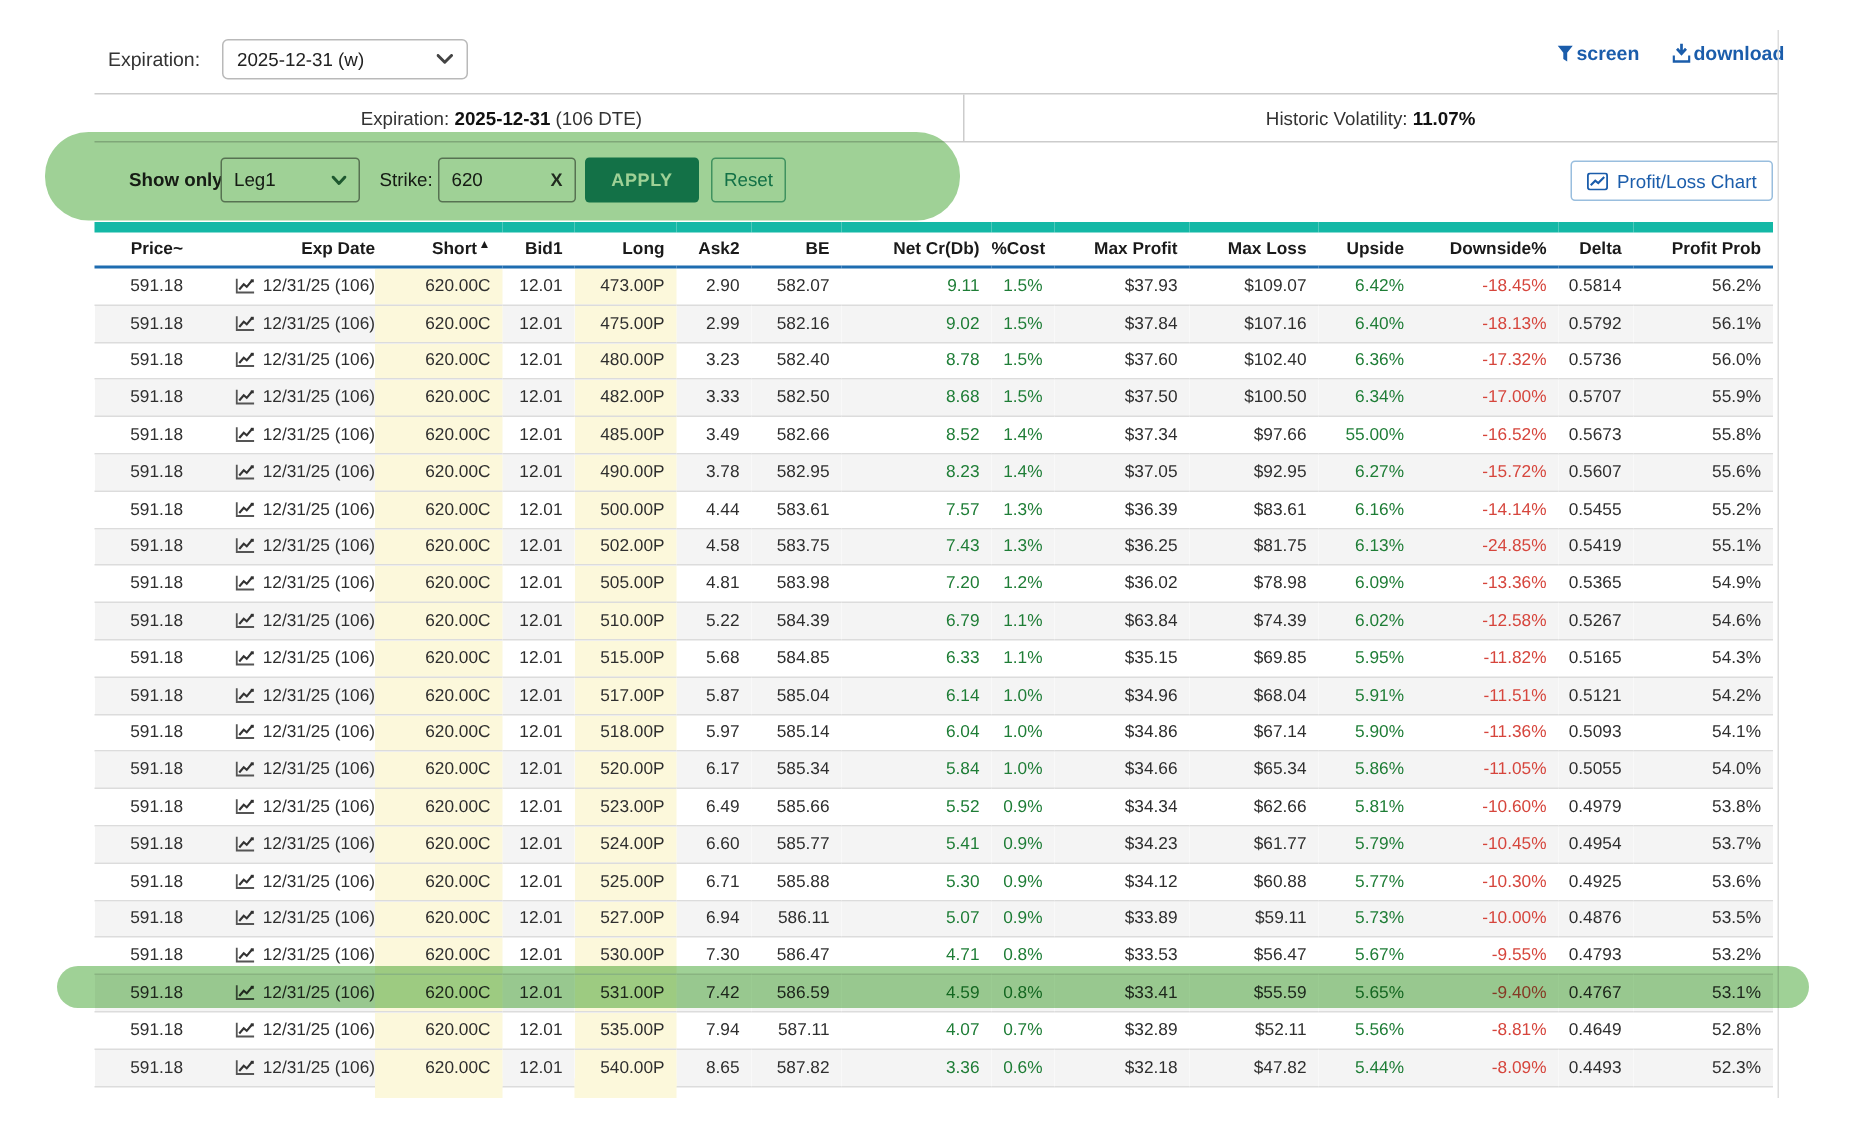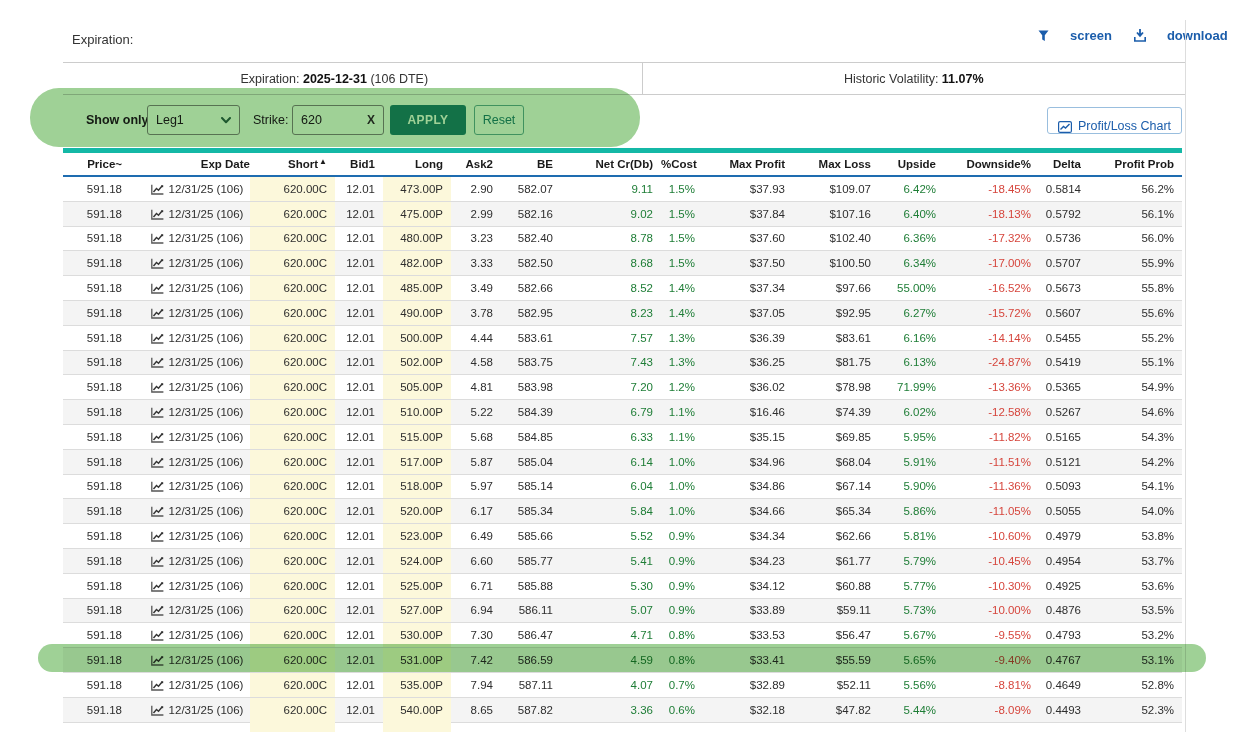--- a/index.html
+++ b/index.html
@@ -5,21 +5,21 @@
   html,body{margin:0;padding:0;background:#fff;}
   #page{position:relative;width:1242px;height:748px;background:#fff;
         font-family:"Liberation Sans",sans-serif;color:#2e2e2e;overflow:hidden;}
 
   
   .topbar-label{position:absolute;left:72px;top:32px;font-size:13px;color:#333;}
   .top-select{position:absolute;left:148px;top:26px;width:164px;height:27px;border:1px solid #b9b9b9;
       border-radius:4px;background:#fff;display:flex;align-items:center;justify-content:space-between;
       padding:0 9px;font-size:12.5px;color:#222;cursor:pointer;box-sizing:border-box;}
   .toplinks{position:absolute;top:28px;left:1038px;display:flex;gap:22px;}
-  .blue-link{display:flex;align-items:center;gap:21px;font-size:13px;font-weight:700;color:#1b5dab;cursor:pointer;text-decoration:none;}
+  .blue-link{display:flex;align-items:center;gap:2px;font-size:13px;font-weight:700;color:#1b5dab;cursor:pointer;text-decoration:none;}
 
   
   .infobar{position:absolute;left:63px;top:62px;width:1122px;height:33px;display:flex;
       border-top:1px solid #ccc;border-bottom:1px solid #ccc;box-sizing:border-box;}
   .infoseg{flex:1;display:flex;align-items:center;justify-content:center;font-size:12.5px;color:#333;white-space:pre;}
   .infoseg + .infoseg{border-left:1px solid #ccc;margin-left:36px;}
   .infoseg b{color:#111;text-align:right;}
 
   
   .filterrow{position:absolute;left:0;top:95px;width:1242px;height:53px;}
@@ -31,33 +31,33 @@
   .f-input{position:absolute;top:10px;height:30px;box-sizing:border-box;border:1px solid #8b8b8b;
       border-radius:3px;background:#fff;display:flex;align-items:center;justify-content:space-between;
       padding:0 8px;font-size:12.5px;color:#222;}
   .clear-x{font-weight:700;font-size:12px;color:#333;cursor:pointer;}
   .btn-apply{position:absolute;top:10px;left:390px;width:76px;height:30px;background:#1e8a78;color:#fff;
       border:none;border-radius:3px;font-size:12px;font-weight:700;letter-spacing:.4px;cursor:pointer;}
   .btn-reset{position:absolute;top:10px;left:474px;width:50px;height:30px;background:#fff;color:#1e8a78;
       border:1px solid #66b2a2;border-radius:3px;font-size:12.5px;cursor:pointer;}
   .btn-plchart{position:absolute;top:12px;left:1047px;height:27px;background:#fff;color:#1b5dab;
       border:1px solid #99bede;border-radius:3px;font-size:12.5px;cursor:pointer;
-      display:flex;align-items:flex-end;gap:6px;padding:0 10px;}
+      display:flex;align-items:center;gap:6px;padding:0 10px;}
 
   
   .tablewrap{position:absolute;left:63px;top:148px;width:1119px;}
   table{width:1119px;border-collapse:collapse;table-layout:fixed;}
   thead th{height:22px;font-size:11.5px;font-weight:700;color:#1a1a1a;text-align:right;padding:0 8px 0 0;
-      border-top:5px solid #14b8a6;border-bottom:2px solid #1e6cb0;background:#fff;cursor:pointer;box-sizing:content-box;}
+      border-top:7px solid #14b8a6;border-bottom:2px solid #1e6cb0;background:#fff;cursor:pointer;box-sizing:content-box;}
   thead th.c1{text-align:right;padding:0;}
   .sortarr{font-size:8px;position:relative;top:-4px;margin-left:1px;}
   tbody td{height:23.8px;font-size:11.5px;color:#2e2e2e;text-align:right;padding:0 8px 0 0;
       border-bottom:1px solid #dcdcdc;white-space:nowrap;overflow:hidden;}
   tbody tr:nth-child(even){background:#f4f4f4;}
-  tbody td.c1{text-align:center;padding:0 0 0 14px;}
+  tbody td.c1{text-align:right;padding:0 0 0 14px;}
   tbody td.c2,tbody td.c4{background:#fcf8db;margin-top:36px;}
   tbody td.c7,tbody td.c8,tbody td.c11{color:#1e7d36;}
   tbody td.c12{color:#d6453c;}
   .rowchart-icon{display:inline-block;vertical-align:-2px;margin-right:5px;cursor:pointer;}
 
   
   .yrem{position:absolute;top:719px;height:13px;background:#fcf8db;}
   .yrem.s{left:250px;width:85px;}
   .yrem.l{left:383px;width:68px;}
 
@@ -68,20 +68,28 @@
 
   .right-border{position:absolute;left:1185px;top:20px;width:1px;height:712px;background:#ddd;}
   svg{display:block;}
 </style>
 </head>
 <body>
 
 <div id="page">
 
   <span class="topbar-label">Expiration:</span>
+  <div class="top-select">
+    <span>2025-12-31 (w)</span>
+    <span>
+      <svg width="11" height="7" viewBox="0 0 11 7">
+          <path d="M1 1 L5.5 5.5 L10 1" fill="none" stroke="#444" stroke-width="2" stroke-linecap="round" stroke-linejoin="round"></path>
+        </svg>
+    </span>
+  </div>
   <div class="toplinks">
     <a class="blue-link">
       <span>
         <svg width="11" height="12" viewBox="0 0 11 12">
             <path d="M0.5 0.5 H10.5 L6.8 5.2 V11 L4.2 9.4 V5.2 Z" fill="#1b5dab"></path>
           </svg>
       </span>
       <span>screen</span>
     </a>
     <a class="blue-link">
@@ -356,21 +364,21 @@
       <td class="c2">620.00C</td>
       <td class="c3">12.01</td>
       <td class="c4">502.00P</td>
       <td class="c5">4.58</td>
       <td class="c6">583.75</td>
       <td class="c7">7.43</td>
       <td class="c8">1.3%</td>
       <td class="c9">$36.25</td>
       <td class="c10">$81.75</td>
       <td class="c11">6.13%</td>
-      <td class="c12">-24.87%</td>
+      <td class="c12">-24.85%</td>
       <td class="c13">0.5419</td>
       <td class="c14">55.1%</td>
     </tr>
           <tr>
       <td class="c0">591.18</td>
       <td class="c1">
         <span class="rowchart-icon">
           <svg width="13" height="11" viewBox="0 0 13 11">
                   <path d="M0.8 0.8 V10 H12.4" fill="none" stroke="#555" stroke-width="1.3"></path>
                   <path d="M2.5 8 L5.5 4.5 L7.5 6.2 L11 2" fill="none" stroke="#333" stroke-width="1.4"></path>
@@ -380,21 +388,21 @@
       </td>
       <td class="c2">620.00C</td>
       <td class="c3">12.01</td>
       <td class="c4">505.00P</td>
       <td class="c5">4.81</td>
       <td class="c6">583.98</td>
       <td class="c7">7.20</td>
       <td class="c8">1.2%</td>
       <td class="c9">$36.02</td>
       <td class="c10">$78.98</td>
-      <td class="c11">71.99%</td>
+      <td class="c11">6.09%</td>
       <td class="c12">-13.36%</td>
       <td class="c13">0.5365</td>
       <td class="c14">54.9%</td>
     </tr>
           <tr>
       <td class="c0">591.18</td>
       <td class="c1">
         <span class="rowchart-icon">
           <svg width="13" height="11" viewBox="0 0 13 11">
                   <path d="M0.8 0.8 V10 H12.4" fill="none" stroke="#555" stroke-width="1.3"></path>
@@ -403,21 +411,21 @@
                 </svg>
         </span><span>12/31/25 (106)</span>
       </td>
       <td class="c2">620.00C</td>
       <td class="c3">12.01</td>
       <td class="c4">510.00P</td>
       <td class="c5">5.22</td>
       <td class="c6">584.39</td>
       <td class="c7">6.79</td>
       <td class="c8">1.1%</td>
-      <td class="c9">$16.46</td>
+      <td class="c9">$63.84</td>
       <td class="c10">$74.39</td>
       <td class="c11">6.02%</td>
       <td class="c12">-12.58%</td>
       <td class="c13">0.5267</td>
       <td class="c14">54.6%</td>
     </tr>
           <tr>
       <td class="c0">591.18</td>
       <td class="c1">
         <span class="rowchart-icon">

